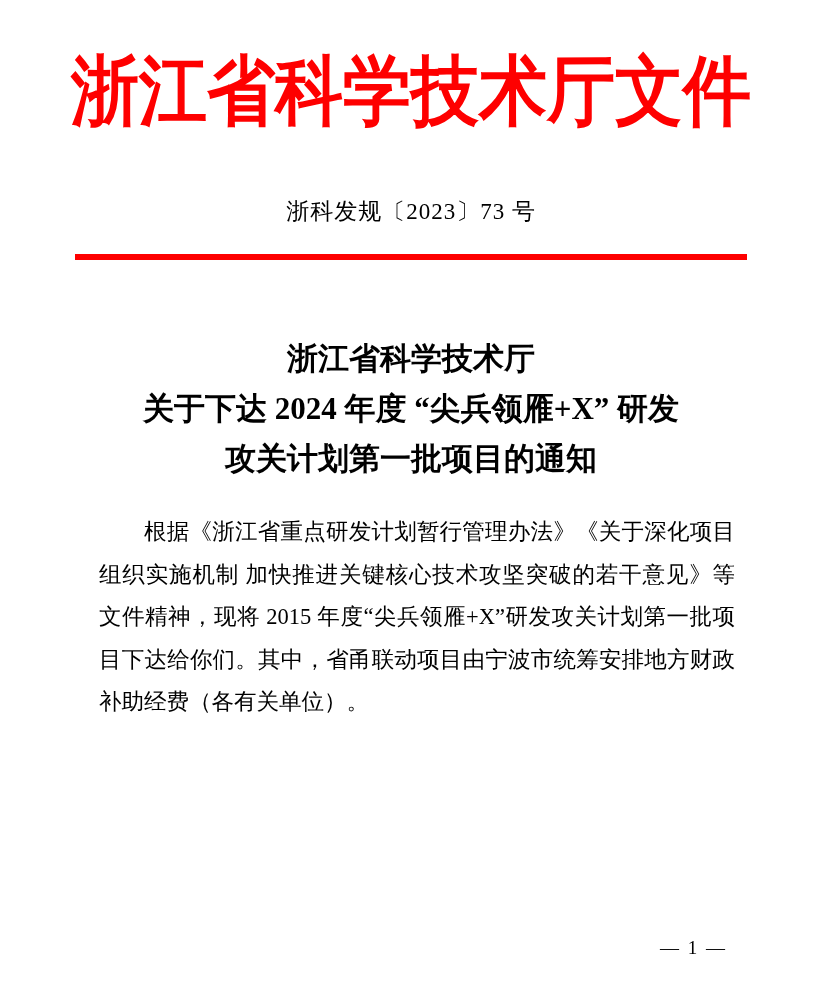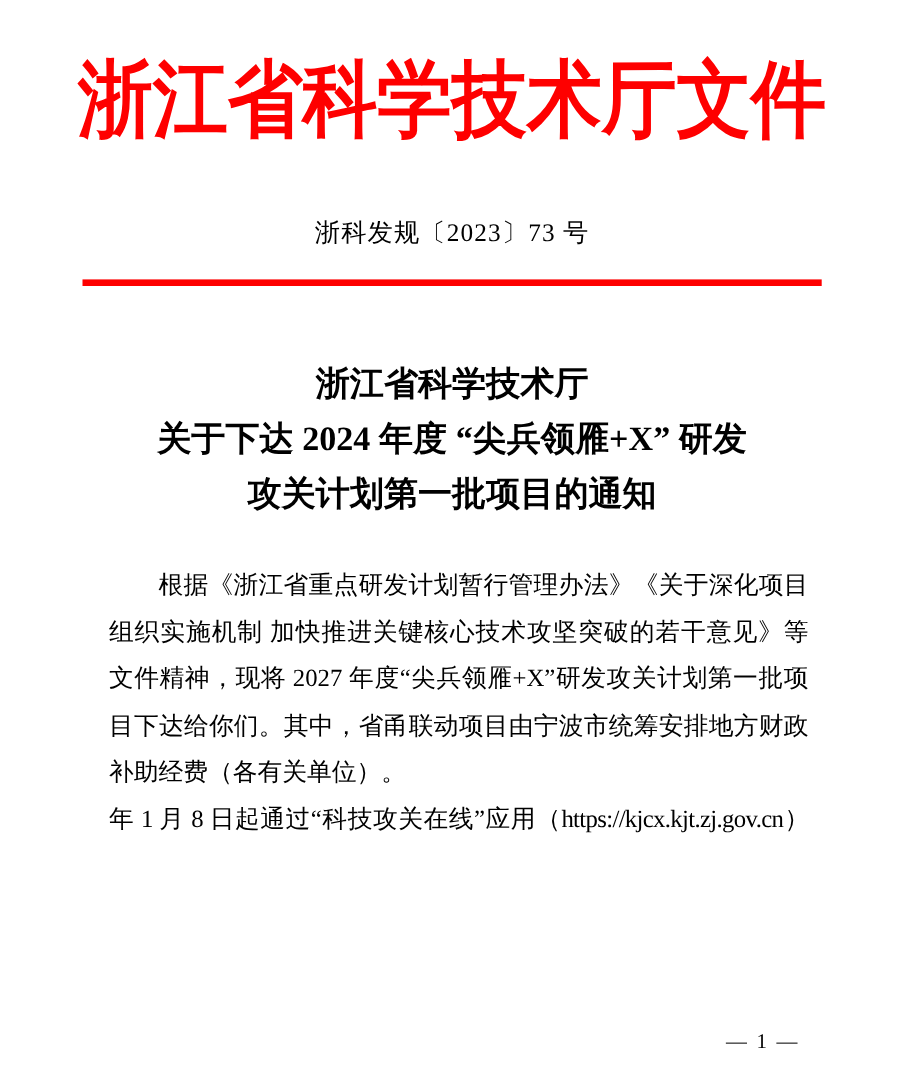--- a/index.html
+++ b/index.html
@@ -50,21 +50,21 @@
     width: 672px;
     height: 6px;
     background: #fe0000;
   }
   
   .doc-title {
     position: absolute;
     top: 316px;
     left: 0;
     right: 0;
-    margin: 8px;
+    margin: 18px;
     text-align: center;
     font-weight: bold;
     font-size: 31px;
     line-height: 50px;
   }
   
   .body-text {
     position: absolute;
     top: 511px;
     left: 99px;
@@ -117,26 +117,25 @@
     <div>关于下达 2024 年度 “尖兵领雁+X” 研发</div>
     <div>攻关计划第一批项目的通知</div>
   </h1>
 
   <div class="body-text">
 
 
     <div>
       <div class="line indent">根据《浙江省重点研发计划暂行管理办法》《关于深化项目</div>
       <div class="line">组织实施机制 加快推进关键核心技术攻坚突破的若干意见》等</div>
-      <div class="line">文件精神，现将 2027 年度“尖兵领雁+X”研发攻关计划第一批项</div>
+      <div class="line">文件精神，现将 2015 年度“尖兵领雁+X”研发攻关计划第一批项</div>
       <div class="line">目下达给你们。其中，省甬联动项目由宁波市统筹安排地方财政</div>
       <div class="line end">补助经费（各有关单位）。</div>
     </div>
 
     <div>
-      <div class="line tight">年 1 月 8 日起通过“科技攻关在线”应用（https://kjcx.kjt.zj.gov.cn）</div>
     </div>
 
   </div>
 
   <div class="page-number">— 1 —</div>
 
 </div>
 
 </body></html>

